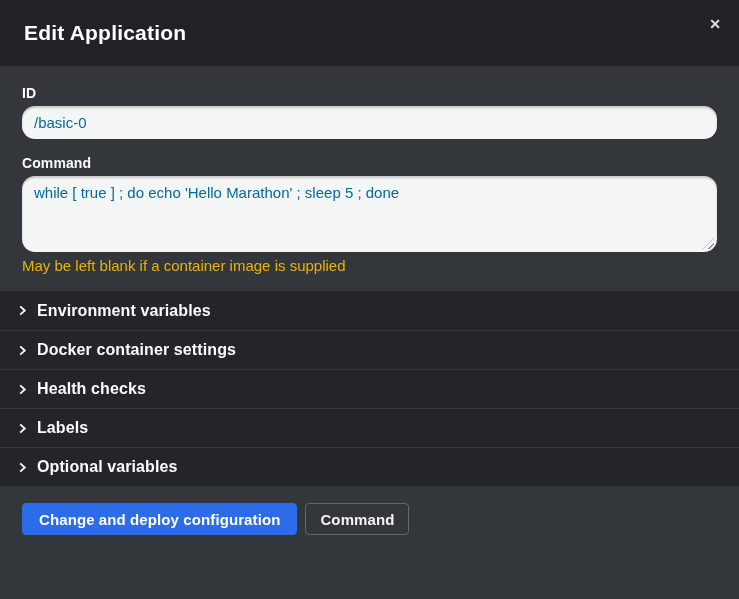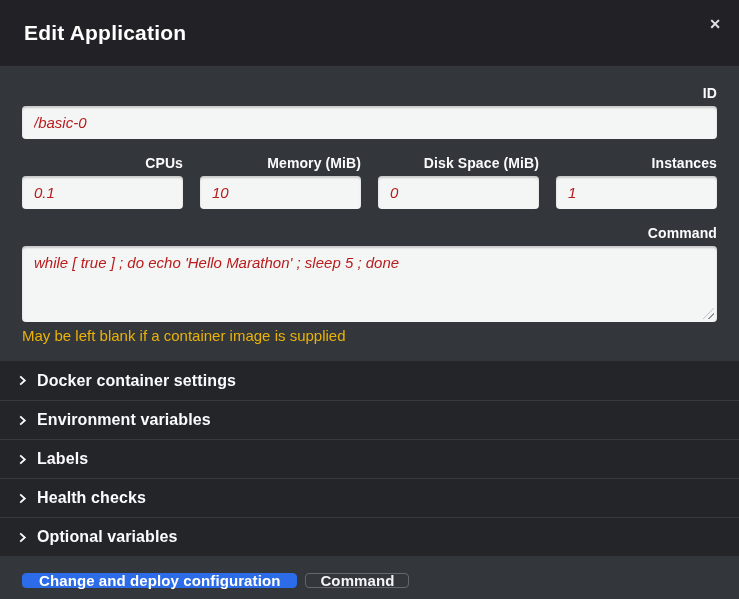--- a/index.html
+++ b/index.html
@@ -50,35 +50,33 @@
     padding: 19px 22px 17px 22px;
     flex: 0 0 auto;
   }
   .field-label {
     display: block;
     font-size: 14px;
     font-weight: 700;
     color: #fbfbfd;
     margin-bottom: 5px;
     letter-spacing: 0.1px;
-    text-align: right;
   }
   .text-input, .text-area {
     width: 100%;
     background: #f4f5f5;
     border: 0;
-    border-radius: 4px;
+    border-radius: 13px;
     box-shadow: inset 0 2px 2px rgba(0,0,0,0.18);
-    color: #b91c1c;
+    color: #0369a1;
     font-family: "Liberation Sans", "DejaVu Sans", sans-serif;
     font-size: 15px;
     padding: 0 12px;
     outline: none;
     display: block;
-    font-style: italic;
   }
   .text-input { height: 33px; }
   .field-row {
     display: grid;
     grid-template-columns: repeat(4, 1fr);
     column-gap: 17px;
     margin-top: 16px;
   }
   .command-group { margin-top: 16px; }
   .textarea-wrap { position: relative; }
@@ -135,21 +133,21 @@
   
   .modal-footer {
     background: #33363a;
     flex: 1 1 auto;
     display: flex;
     align-items: flex-start;
     padding: 17px 22px 0 22px;
     gap: 8px;
   }
   .btn {
-    height: 15px;
+    height: 32px;
     border-radius: 4px;
     font-family: "Liberation Sans", "DejaVu Sans", sans-serif;
     font-size: 15px;
     font-weight: 700;
     letter-spacing: 0.1px;
     cursor: pointer;
     display: inline-flex;
     align-items: center;
     padding: 0 16px;
   }
@@ -175,86 +173,68 @@
     <button class="close-btn">✕</button>
   </div>
 
   <div class="modal-body">
 
     <div>
       <label class="field-label">ID</label>
       <input class="text-input" type="text" value="/basic-0" style="">
     </div>
 
-    <div class="field-row">
-      <div>
-        <label class="field-label">CPUs</label>
-        <input class="text-input" type="text" value="0.1" style="">
-      </div>
-      <div>
-        <label class="field-label">Memory (MiB)</label>
-        <input class="text-input" type="text" value="10" style="">
-      </div>
-      <div>
-        <label class="field-label">Disk Space (MiB)</label>
-        <input class="text-input" type="text" value="0" style="">
-      </div>
-      <div>
-        <label class="field-label">Instances</label>
-        <input class="text-input" type="text" value="1" style="">
-      </div>
-    </div>
 
     <div class="command-group">
       <label class="field-label">Command</label>
       <div class="textarea-wrap">
         <textarea class="text-area" style="">while [ true ] ; do echo 'Hello Marathon' ; sleep 5 ; done</textarea>
         <span class="resize-grip"></span>
       </div>
       <div class="help-text">May be left blank if a container image is supplied</div>
     </div>
 
   </div>
 
   <div class="sections">
 
     <div class="section-row">
       <span class="chevron">
         <svg viewBox="0 0 12 12">
             <polyline points="3.5,1.5 8.5,6 3.5,10.5" fill="none" stroke="#fbfbfd" stroke-width="2"></polyline>
           </svg>
       </span>
+      <span class="section-label">Environment variables</span>
+    </div>
+
+    <div class="section-row">
+      <span class="chevron">
+        <svg viewBox="0 0 12 12">
+            <polyline points="3.5,1.5 8.5,6 3.5,10.5" fill="none" stroke="#fbfbfd" stroke-width="2"></polyline>
+          </svg>
+      </span>
       <span class="section-label">Docker container settings</span>
     </div>
 
     <div class="section-row">
       <span class="chevron">
         <svg viewBox="0 0 12 12">
             <polyline points="3.5,1.5 8.5,6 3.5,10.5" fill="none" stroke="#fbfbfd" stroke-width="2"></polyline>
           </svg>
       </span>
-      <span class="section-label">Environment variables</span>
+      <span class="section-label">Health checks</span>
     </div>
 
     <div class="section-row">
       <span class="chevron">
         <svg viewBox="0 0 12 12">
             <polyline points="3.5,1.5 8.5,6 3.5,10.5" fill="none" stroke="#fbfbfd" stroke-width="2"></polyline>
           </svg>
       </span>
       <span class="section-label">Labels</span>
-    </div>
-
-    <div class="section-row">
-      <span class="chevron">
-        <svg viewBox="0 0 12 12">
-            <polyline points="3.5,1.5 8.5,6 3.5,10.5" fill="none" stroke="#fbfbfd" stroke-width="2"></polyline>
-          </svg>
-      </span>
-      <span class="section-label">Health checks</span>
     </div>
 
     <div class="section-row">
       <span class="chevron">
         <svg viewBox="0 0 12 12">
             <polyline points="3.5,1.5 8.5,6 3.5,10.5" fill="none" stroke="#fbfbfd" stroke-width="2"></polyline>
           </svg>
       </span>
       <span class="section-label">Optional variables</span>
     </div>

